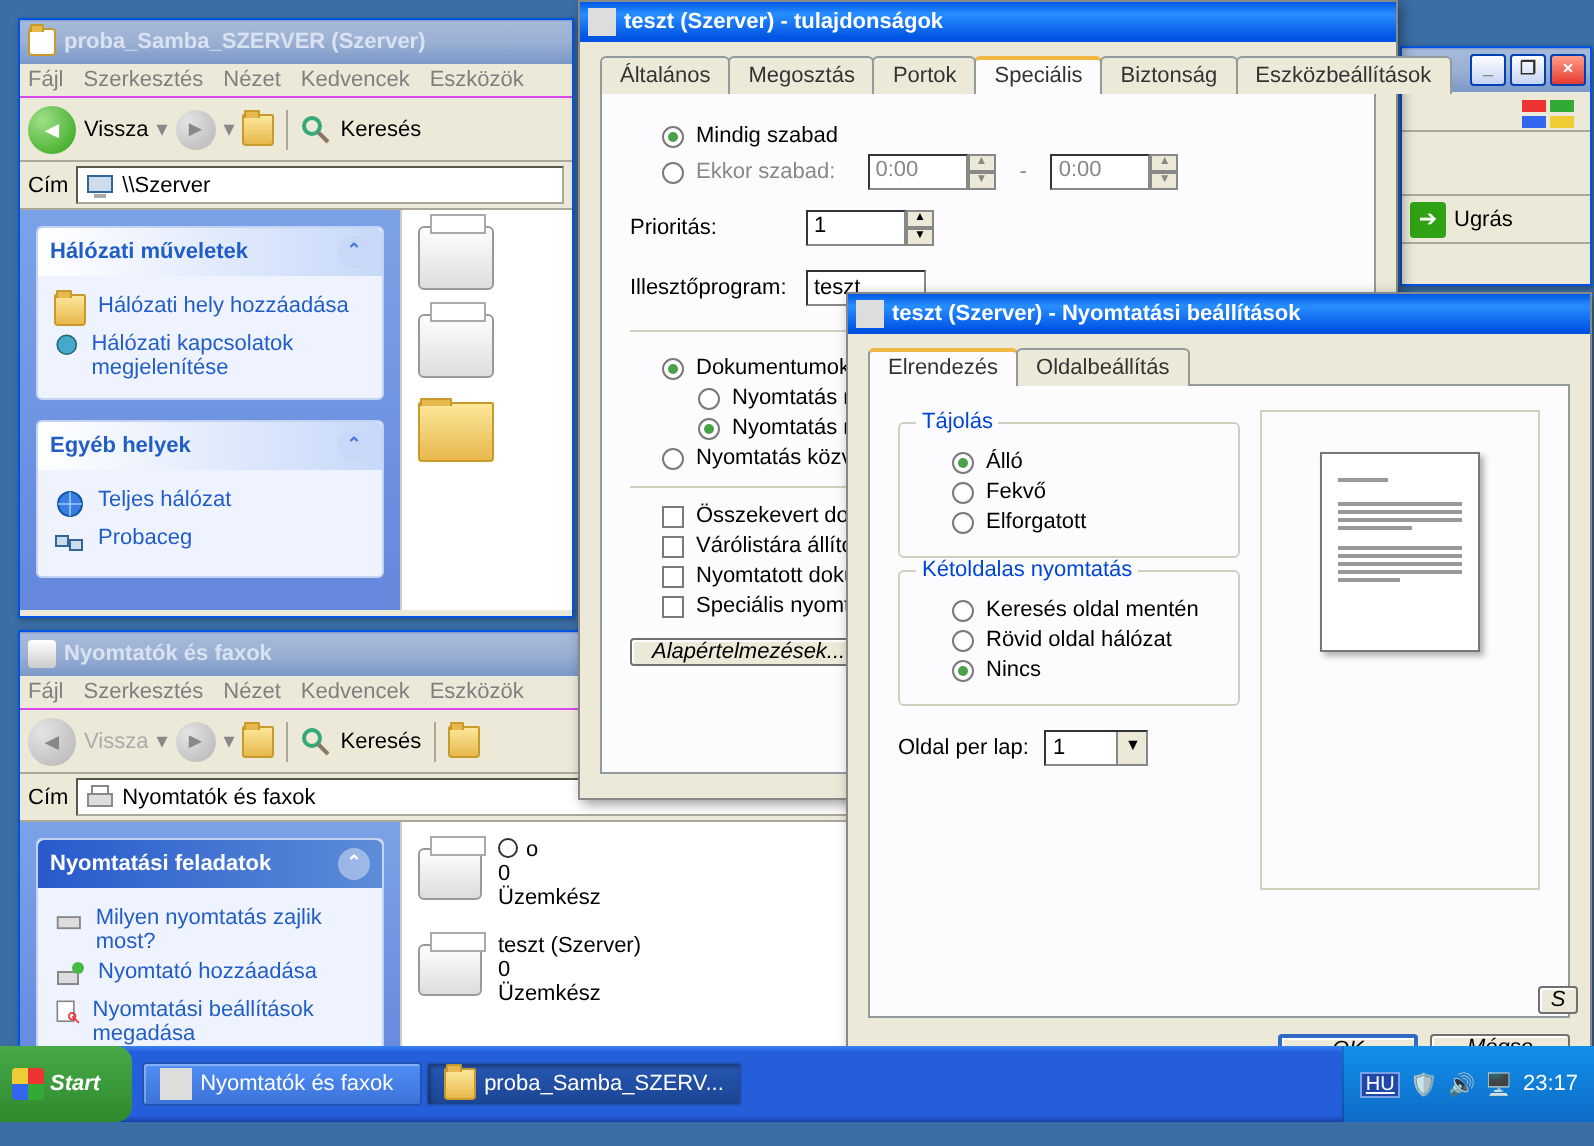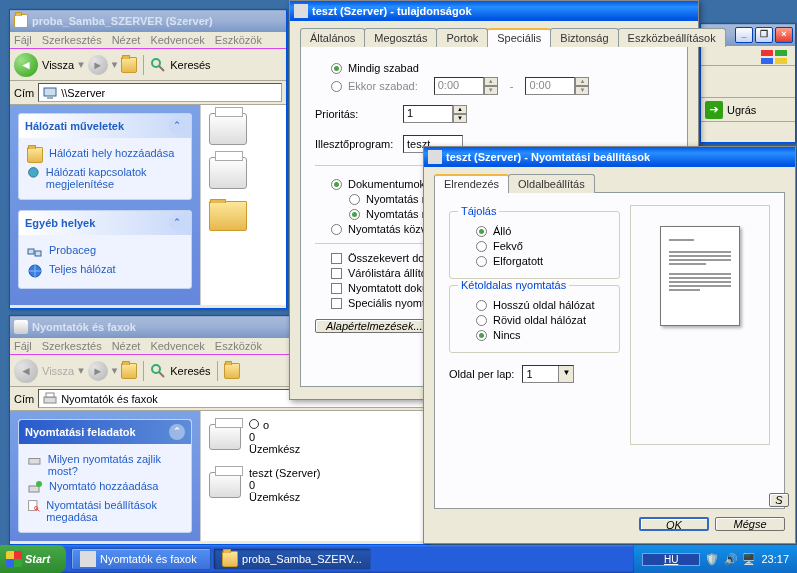--- a/index.html
+++ b/index.html
@@ -68,27 +68,27 @@
 .combo .val { flex:1; padding: 0 3px; }
 .combo .drop { width:15px; height:16px; background:#ece9d8; border-left:1px solid #888; text-align:center; font-size:8px; line-height:14px; }
 .winbtn { min-width: 70px; height: 14px; background:#ece9d8; border:1px solid #707070; border-radius:2px; padding: 0 10px; box-shadow: inset 1px 1px 0 #fff; font-style: italic; }
 .winbtn.default { border: 2px solid #3169c6; }
 
 
 .paper { width: 80px; height: 100px; background: white; border:1px solid #777; box-shadow: 2px 2px 3px rgba(0,0,0,0.3); padding: 10px 8px; }
 .paper .line { height: 2px; background:#999; margin:2px 0; }
 
 
-.taskbar { position:absolute; left:0; right:0; bottom:0; height:28px; background: linear-gradient(to bottom,#3a81f4 0%,#245edb 8%,#245edb 92%,#1941a5 100%); display:flex; align-items:center; }
+.taskbar { position:absolute; left:0; right:0; bottom:12px; height:38px; background: linear-gradient(to bottom,#3a81f4 0%,#245edb 8%,#245edb 92%,#1941a5 100%); display:flex; align-items:center; }
 .startbtn { height:100%; background: linear-gradient(to bottom,#48a948,#2d8a2d); color:white; font-weight:bold; font-style:italic; padding: 0 16px 0 6px; display:flex; align-items:center; border-radius: 0 8px 8px 0; gap:3px; }
 .startbtn .flag { width:16px; height:16px; background: conic-gradient(#e33 0 25%, #3a3 0 50%, #36e 0 75%, #ec3 0 100%); border-radius:2px; }
 .taskbtn { height:22px; margin: 0 1px; background: linear-gradient(to bottom,#518ff5,#3b72d8); border:1px solid #2352b7; border-radius:2px; color:white; padding: 0 8px; display:flex; align-items:center; gap:4px; min-width:140px; box-shadow: inset 1px 1px 0 rgba(255,255,255,0.3); }
 .taskbtn.active { background: linear-gradient(to bottom,#2657b2,#1c4594); box-shadow: inset 1px 1px 2px rgba(0,0,0,0.4); }
 .tray { margin-left:auto; height:100%; background: linear-gradient(to bottom,#1290e9,#0d6bc7); display:flex; align-items:center; padding: 0 8px; gap:5px; color:white; border-left: 1px solid rgba(0,0,0,0.2); }
-.tray .lang { background:#2048a8; border:1px solid #7ba2e7; padding:0 21px; font-size:10px;text-decoration:underline; }
+.tray .lang { background:#2048a8; border:1px solid #7ba2e7; padding:0 2px; font-size:10px;text-decoration:underline; }
 .folder { background: linear-gradient(#fce79a,#e8b84e); border:1px solid #c79a2a; border-radius: 1px 1px 2px 2px; }
 .folder::before { content:""; display:block; width:40%; height:3px; background:#e8b84e; border:1px solid #c79a2a; border-bottom:none; border-radius:1px 1px 0 0; position:relative; top:-3px; }
 </style>
 </head>
 <body>
 
 <div class="window" style="left:700px; top:23px; width:96px; height:120px;">
   <div class="titlebar inactive">
     <span class="tspacer"></span>
     <span class="tbtn">_</span>
@@ -170,31 +170,31 @@
         </div>
       </div>
       <div class="sidebox">
         <div class="sidebox-hdr">
           <span>Egyéb helyek</span>
           <span class="chev">⌃</span>
         </div>
         <div class="sidebox-body">
           <div class="sidelink">
             <span class="icon16"><svg viewBox="0 0 16 16">
+                  <circle cx="8" cy="8" r="6" fill="#3a7de0" stroke="#15a"></circle>
+                  <path d="M2 8 h12 M8 2 v12" stroke="#9cf" stroke-width="0.8"></path>
+                </svg></span>
+            <span>Teljes hálózat</span>
+          </div>
+          <div class="sidelink">
+            <span class="icon16"><svg viewBox="0 0 16 16">
                   <rect x="1" y="5" width="6" height="5" fill="#cde" stroke="#369"></rect>
                   <rect x="8" y="7" width="6" height="5" fill="#cde" stroke="#369"></rect>
                 </svg></span>
             <span>Probaceg</span>
-          </div>
-          <div class="sidelink">
-            <span class="icon16"><svg viewBox="0 0 16 16">
-                  <circle cx="8" cy="8" r="6" fill="#3a7de0" stroke="#15a"></circle>
-                  <path d="M2 8 h12 M8 2 v12" stroke="#9cf" stroke-width="0.8"></path>
-                </svg></span>
-            <span>Teljes hálózat</span>
           </div>
         </div>
       </div>
     </div>
     <div class="filearea">
       <div class="printer-item">
           <div class="printer-icon"></div>
         </div>
       <div class="printer-item">
           <div class="printer-icon"></div>
@@ -424,21 +424,21 @@
             </div>
           <div class="radio">
               <span class="dot"></span>
               <span>Elforgatott</span>
             </div>
         </div>
         <div class="grp">
           <span class="grp-title">Kétoldalas nyomtatás</span>
           <div class="radio">
               <span class="dot"></span>
-              <span>Hosszú oldal hálózat</span>
+              <span>Keresés oldal mentén</span>
             </div>
           <div class="radio">
               <span class="dot"></span>
               <span>Rövid oldal hálózat</span>
             </div>
           <div class="radio checked">
               <span class="dot"></span>
               <span>Nincs</span>
             </div>
         </div>

